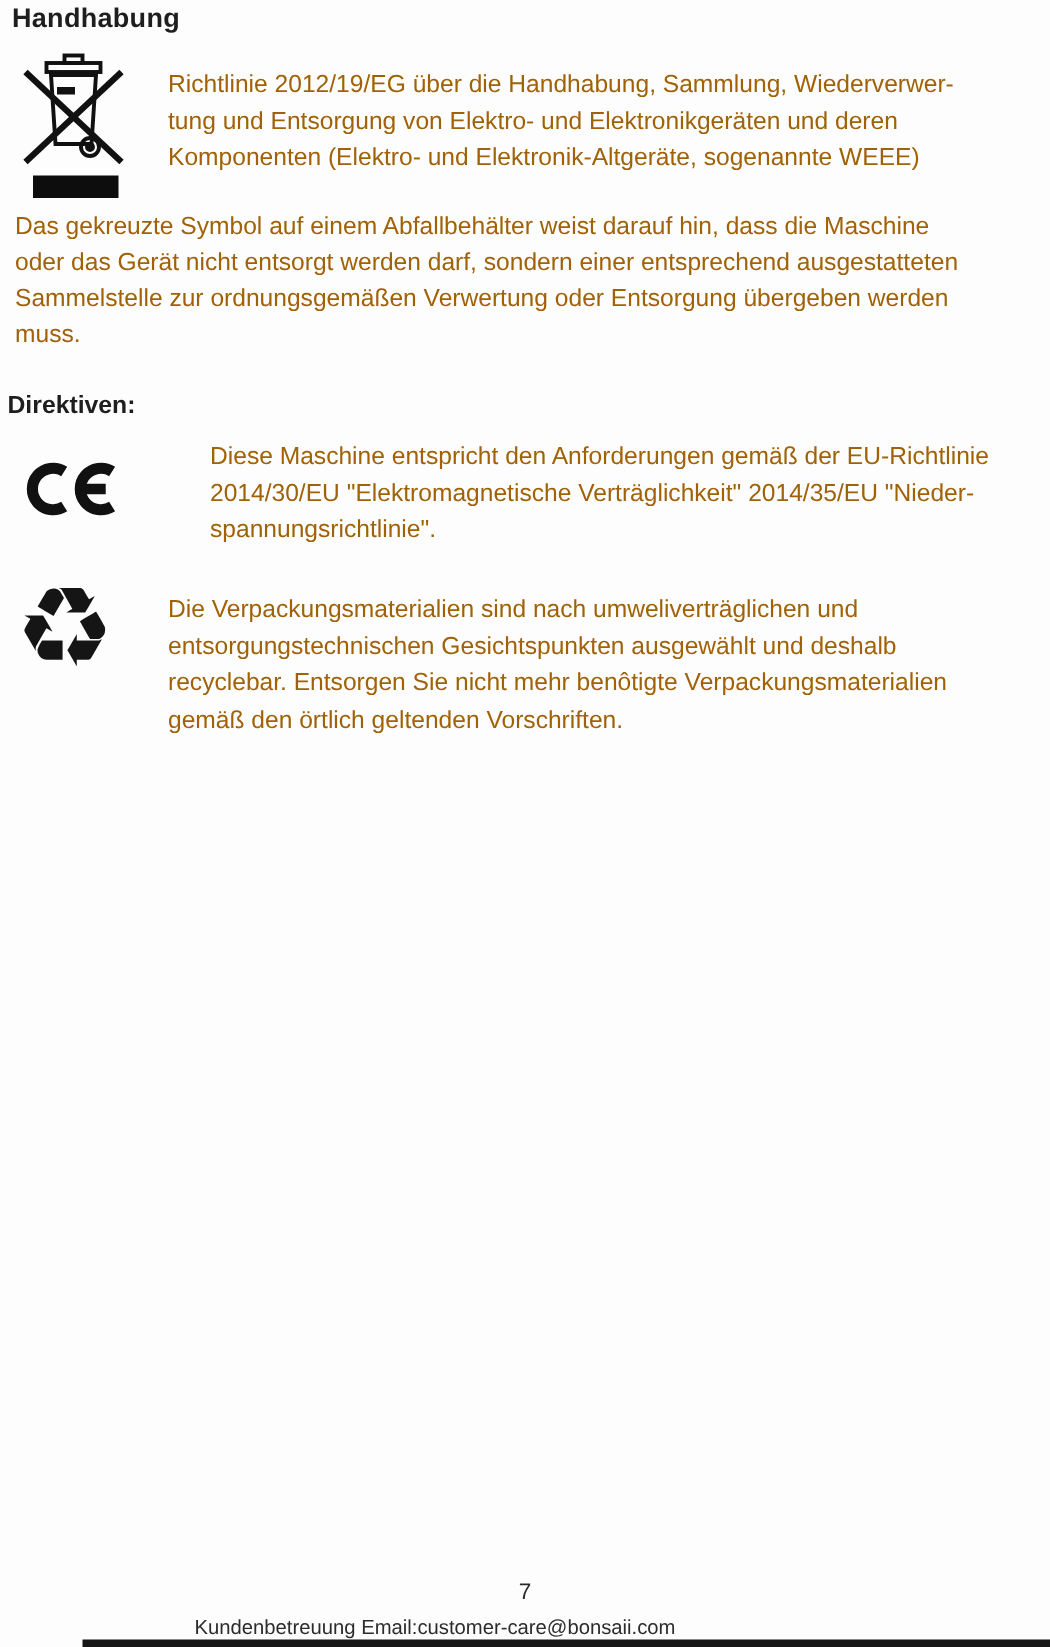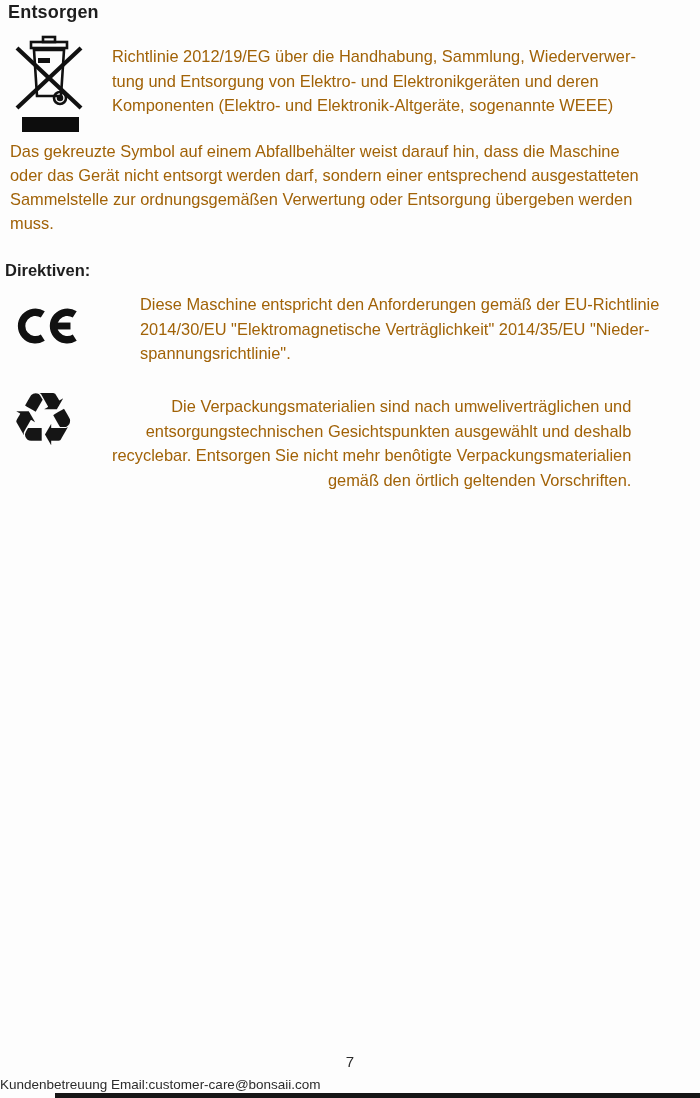--- a/index.html
+++ b/index.html
@@ -21,21 +21,21 @@
   .para {
     position: absolute;
     font-size: 16.4px;
     line-height: 24.5px;
     white-space: pre;
     color: #a16207;
   }
   .para-weee     { left: 112px; top: 44px;  }
   .para-disposal { left: 10px;  top: 139px; line-height: 24px; }
   .para-ce       { left: 112px; top: 292px; margin-left: 28px; }
-  .para-recycle  { left: 112px; top: 394px; text-align: right; }
+  .para-recycle  { left: 112px; top: 394px; }
 
   .heading-directives {
     position: absolute; left: 5px; top: 261px;
     font-size: 16.5px; font-weight: bold; text-align: right;
   }
 
   .weee-icon-wrap { position: absolute; left: 14px; top: 34px; width: 70px; }
   .weee-bar {
     position: absolute; left: 22px; top: 117px;
     width: 57px; height: 15px; background: #0d0d0d;
@@ -48,33 +48,33 @@
     font-size: 74px; line-height: 1; color: #151515;
     font-family: "DejaVu Sans", sans-serif;
   }
 
   .page-number {
     position: absolute; left: 0; top: 1053px; width: 700px;
     text-align: center; font-size: 15px; color: #2a2a2a;
   }
   .footer-line {
     position: absolute; left: 0; top: 1077px; width: 580px;
-    text-align: left; font-size: 13.5px; color: #2c2c2c;
+    text-align: center; font-size: 13.5px; color: #2c2c2c;
   }
   .bottom-bar {
     position: absolute; left: 55px; bottom: 0; right: 0;
     height: 5px; background: #161616;
   }
 </style>
 </head>
 <body>
 
 <div class="page">
 
-  <div class="doc-title">Entsorgen</div>
+  <div class="doc-title">Handhabung</div>
 
   <div class="weee-icon-wrap">
     <svg width="70" height="78" viewBox="0 0 70 78">
       <g fill="none" stroke="#111111" stroke-width="2.6">
 
         <rect x="29" y="3" width="12" height="5"></rect>
 
         <rect x="17" y="8" width="36" height="6"></rect>
 
         <path d="M 20 16 L 50 16 L 47 62 L 23 62 Z"></path>

